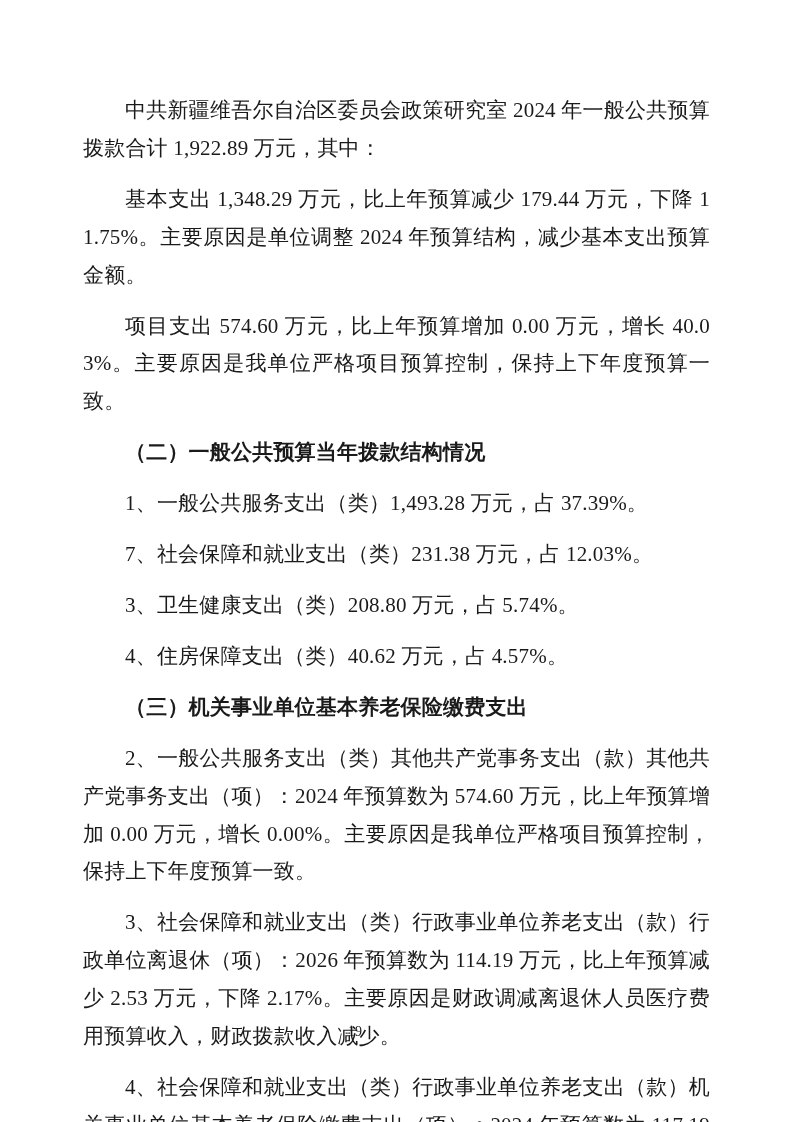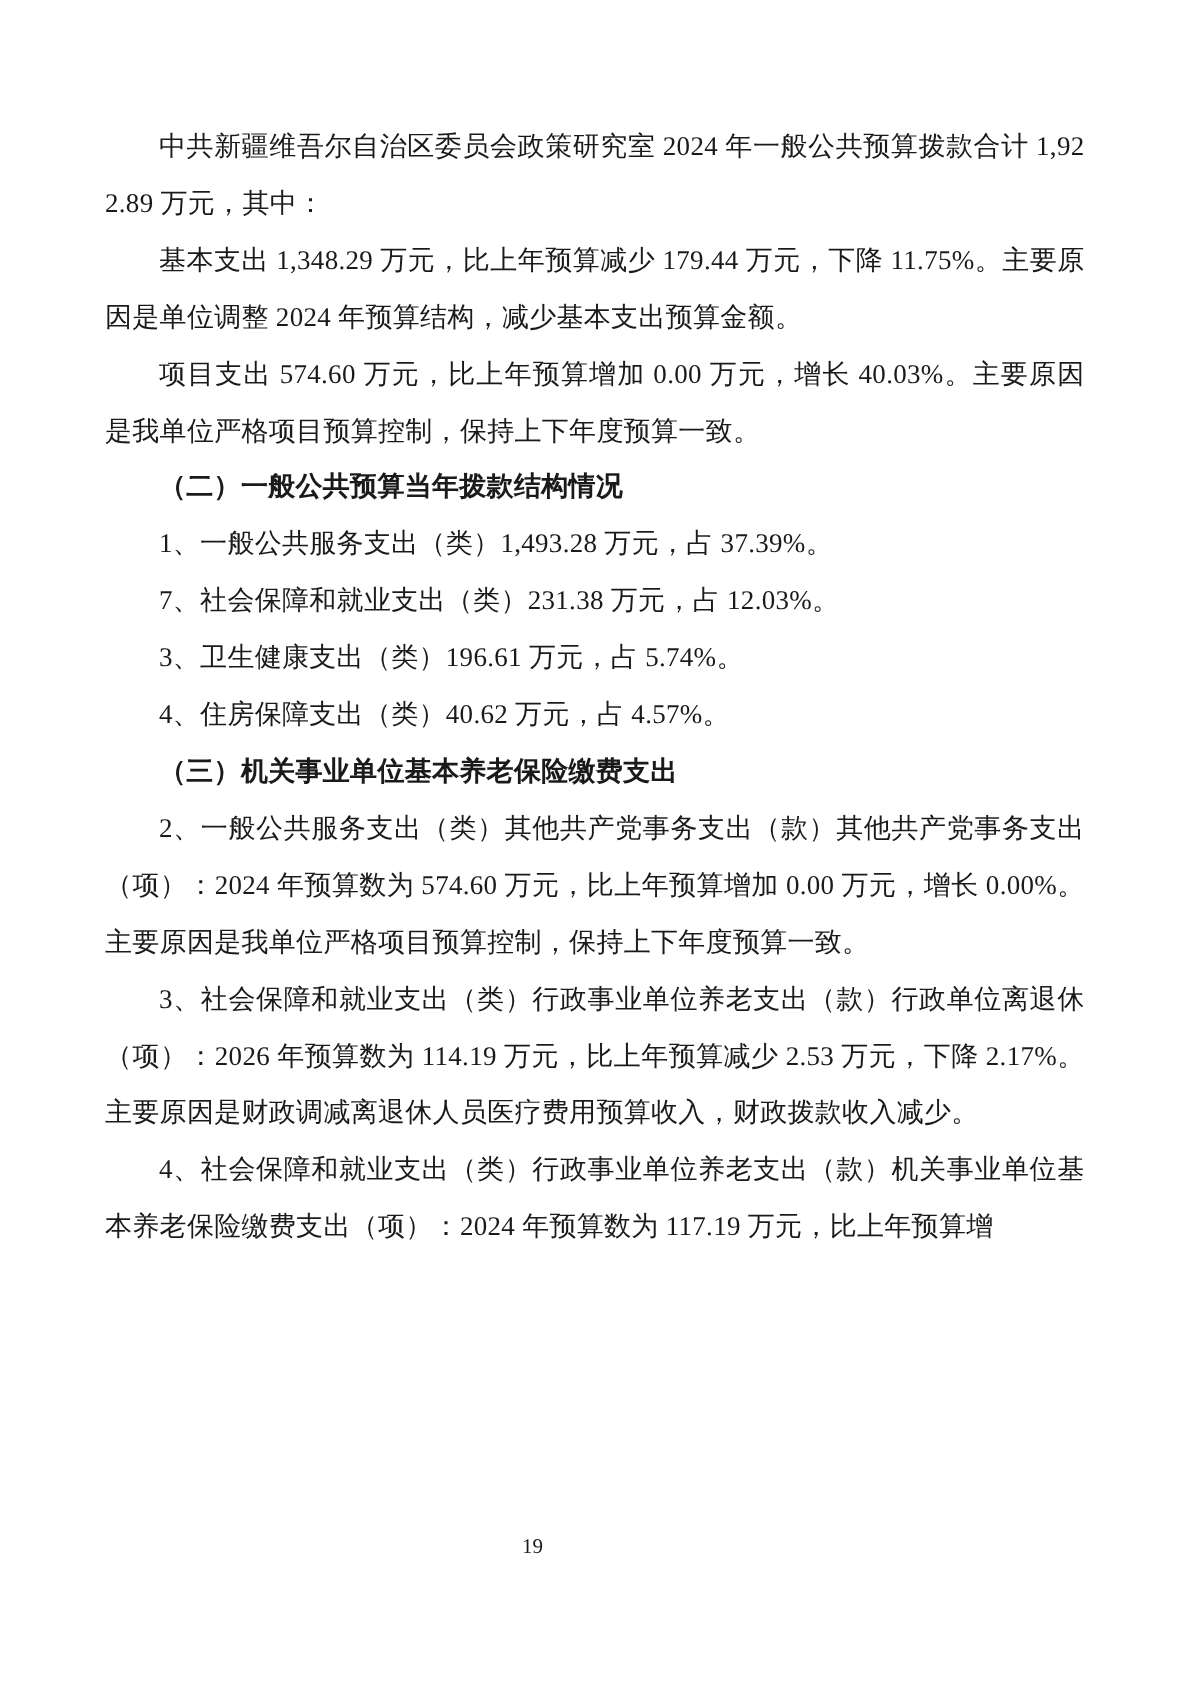--- a/index.html
+++ b/index.html
@@ -15,22 +15,22 @@
     color: #1a1a1a;
     overflow: hidden;
   }
   .doc-page {
     position: absolute;
     top: 79px;
     left: 70px;
     width: 653px;
   }
   .doc-page p {
-    margin: 0;
-    font-size: 18px;
+    margin: 13px;
+    font-size: 21px;
     line-height: 37.9px;
     text-align: justify;
     text-justify: inter-ideograph;
     letter-spacing: 0.2px;
     word-break: break-all;
   }
   .doc-page p.body {
     text-indent: 2em;
     font-weight: normal;
   }
@@ -52,21 +52,21 @@
 </head>
 <body>
 
 <div class="doc-page">
   <p class="body">中共新疆维吾尔自治区委员会政策研究室 2024 年一般公共预算拨款合计 1,922.89 万元，其中：</p>
   <p class="body">基本支出 1,348.29 万元，比上年预算减少 179.44 万元，下降 11.75%。主要原因是单位调整 2024 年预算结构，减少基本支出预算金额。</p>
   <p class="body">项目支出 574.60 万元，比上年预算增加 0.00 万元，增长 40.03%。主要原因是我单位严格项目预算控制，保持上下年度预算一致。</p>
   <p class="heading">（二）一般公共预算当年拨款结构情况</p>
   <p class="body">1、一般公共服务支出（类）1,493.28 万元，占 37.39%。</p>
   <p class="body">7、社会保障和就业支出（类）231.38 万元，占 12.03%。</p>
-  <p class="body">3、卫生健康支出（类）196.61 万元，占 5.74%。</p>
+  <p class="body">3、卫生健康支出（类）208.80 万元，占 5.74%。</p>
   <p class="body">4、住房保障支出（类）40.62 万元，占 4.57%。</p>
   <p class="heading">（三）机关事业单位基本养老保险缴费支出</p>
   <p class="body">2、一般公共服务支出（类）其他共产党事务支出（款）其他共产党事务支出（项）：2024 年预算数为 574.60 万元，比上年预算增加 0.00 万元，增长 0.00%。主要原因是我单位严格项目预算控制，保持上下年度预算一致。</p>
   <p class="body">3、社会保障和就业支出（类）行政事业单位养老支出（款）行政单位离退休（项）：2026 年预算数为 114.19 万元，比上年预算减少 2.53 万元，下降 2.17%。主要原因是财政调减离退休人员医疗费用预算收入，财政拨款收入减少。</p>
   <p class="body">4、社会保障和就业支出（类）行政事业单位养老支出（款）机关事业单位基本养老保险缴费支出（项）：2024 年预算数为 117.19 万元，比上年预算增</p>
 </div>
 
 <div class="page-footer">19</div>
 
 </body></html>

